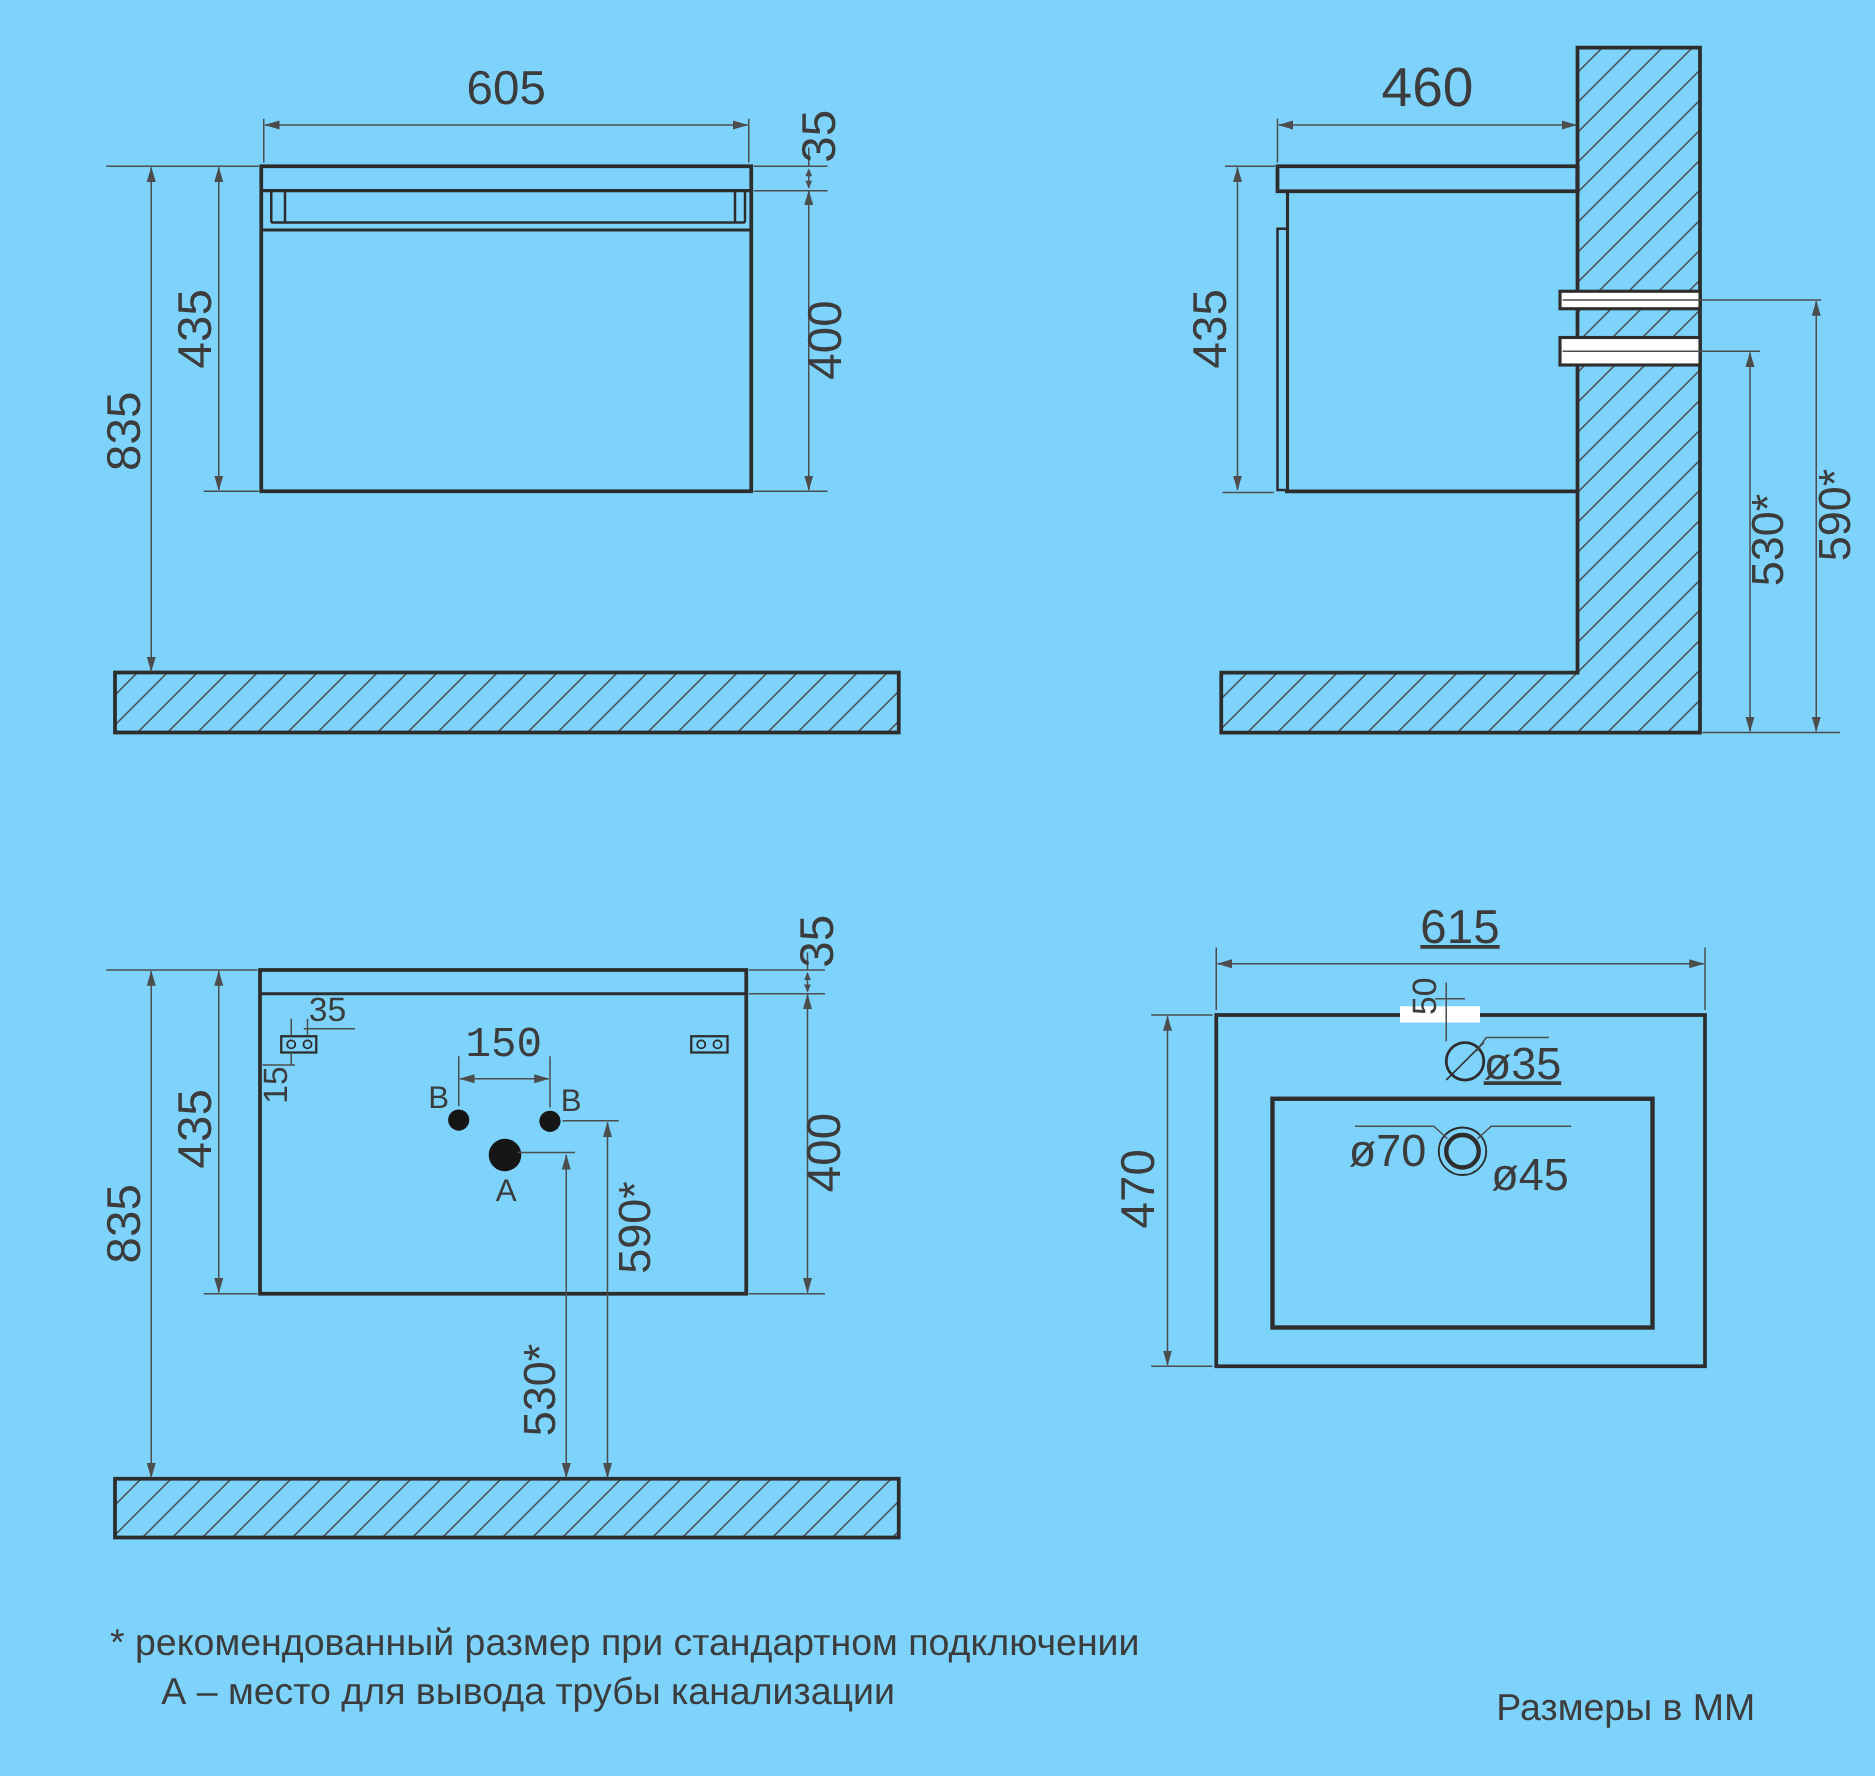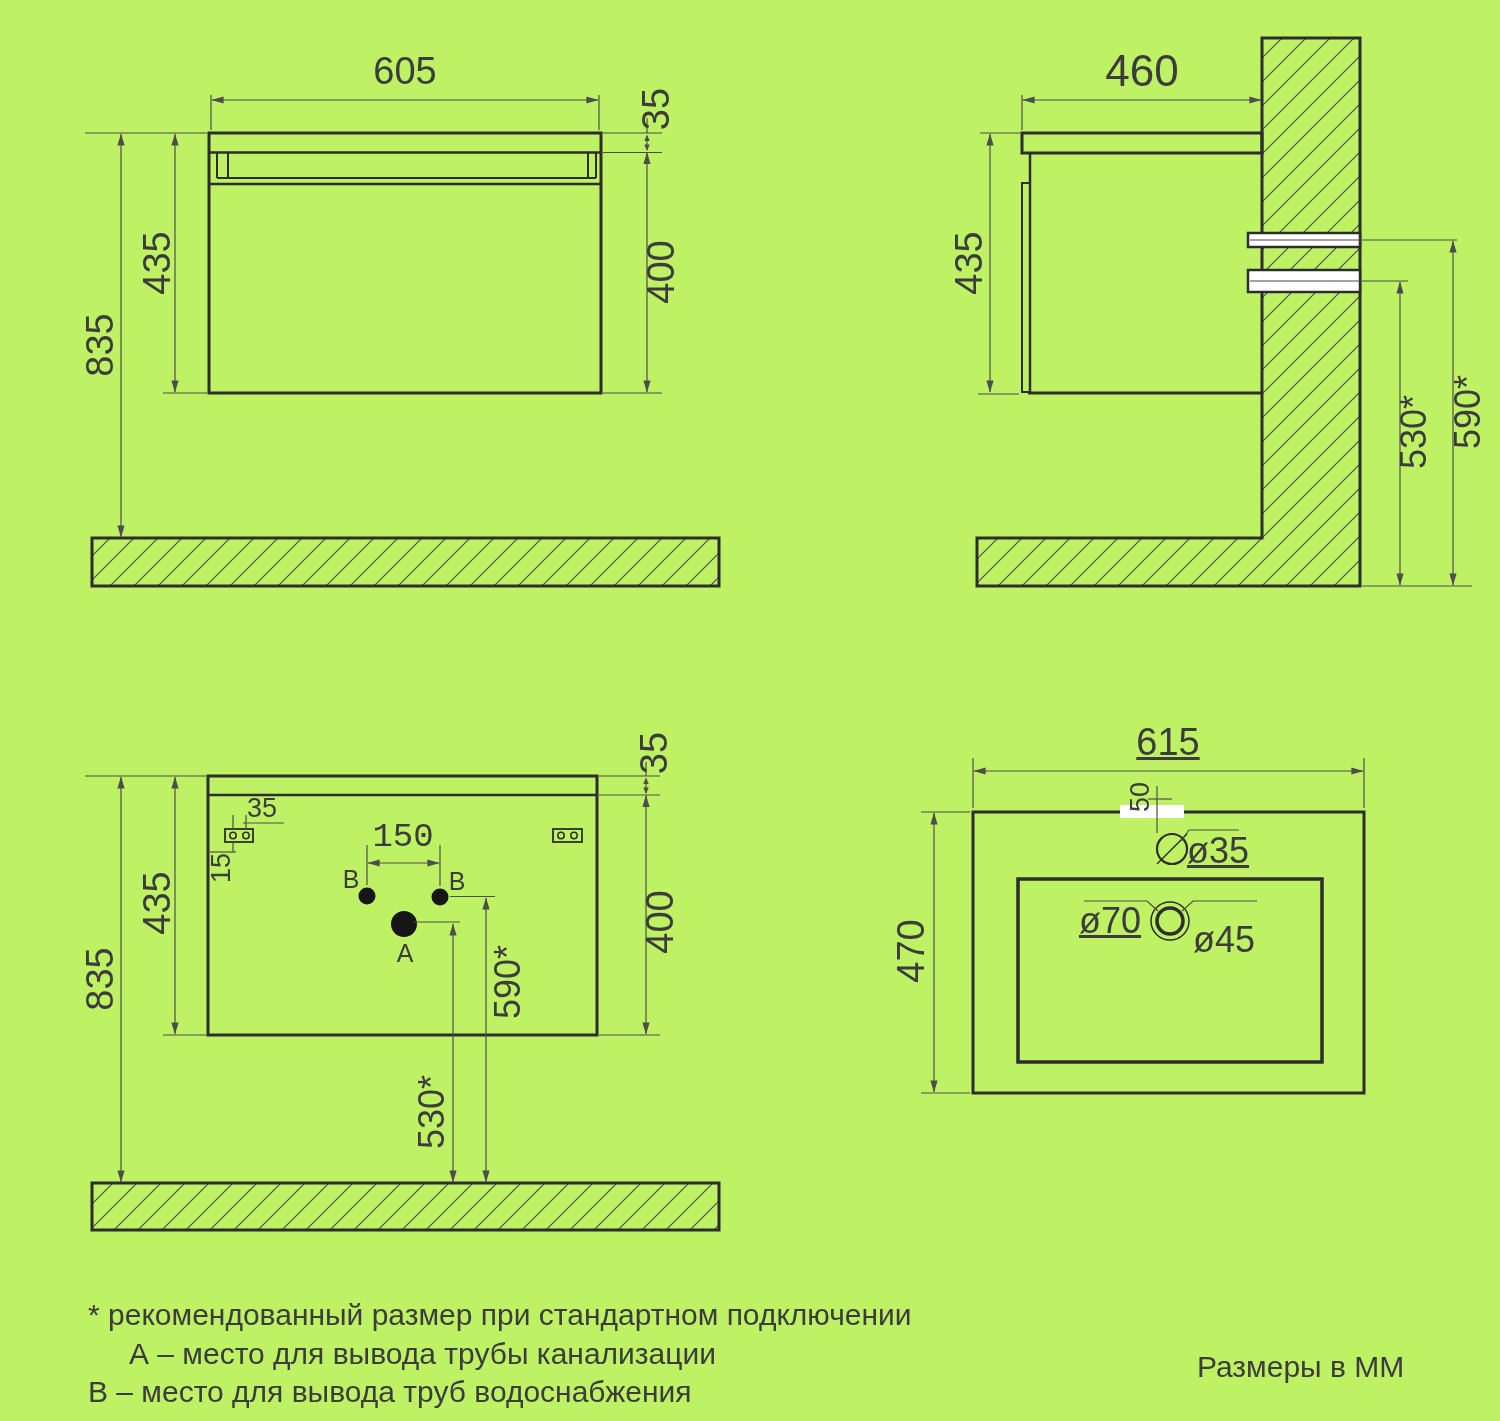--- a/index.html
+++ b/index.html
@@ -1,17 +1,17 @@
 <!DOCTYPE html>
 <html><head>
 <meta charset="utf-8">
 <style>
   html,body{margin:0;padding:0;background:#ffffff;}
   body{width:1500px;height:1421px;font-family:"Liberation Sans",sans-serif;}
-  .stage{position:relative;width:1500px;height:1421px;background:#bef264;overflow:hidden;}
+  .stage{position:relative;width:1500px;height:1421px;background:#7dd3fc;overflow:hidden;}
   .stage svg{position:absolute;left:0;top:0;}
   .lbl{position:absolute;color:#3c3c3c;white-space:nowrap;line-height:1;
        transform:translate(-50%,-50%);letter-spacing:0px;}
   .lbl.v{transform:translate(-50%,-50%) rotate(-90deg);}
   .note{position:absolute;color:#3c3c3c;white-space:nowrap;line-height:1;}
 </style>
 </head>
 <body>
 
 <div class="stage">
@@ -173,21 +173,20 @@
   <span class="lbl" style="left:351px;top:879px;font-size:25px;">В</span>
   <span class="lbl" style="left:457px;top:881px;font-size:25px;">В</span>
   <span class="lbl" style="left:405px;top:953px;font-size:25px;">А</span>
   <span class="lbl v" style="left:508px;top:982px;font-size:36px;">590*</span>
   <span class="lbl v" style="left:432px;top:1112px;font-size:36px;">530*</span>
 
   <span class="lbl" style="left:1168px;top:742px;font-size:38px;text-decoration:underline;">615</span>
   <span class="lbl v" style="left:911px;top:951px;font-size:38px;">470</span>
   <span class="lbl v" style="left:1140px;top:797px;font-size:27px;">50</span>
   <span class="lbl" style="left:1218px;top:851px;font-size:36px;text-decoration:underline;">ø35</span>
-  <span class="lbl" style="left:1110px;top:921px;font-size:36px;text-decoration:underline;">ø70</span>
+  <span class="lbl" style="left:1110px;top:921px;font-size:36px;">ø70</span>
   <span class="lbl" style="left:1224px;top:940px;font-size:36px;">ø45</span>
 
   <span class="note" style="left:88px;top:1300px;font-size:30px;">* рекомендованный размер при стандартном подключении</span>
   <span class="note" style="left:88px;top:1339px;font-size:30px;margin-left:41px;">А – место для вывода трубы канализации</span>
-  <span class="note" style="left:88px;top:1377px;font-size:30px;">В – место для вывода труб водоснабжения</span>
   <span class="note" style="left:1197px;top:1352px;font-size:30px;text-align:center;">Размеры в ММ</span>
 
 </div>
 
 </body></html>

